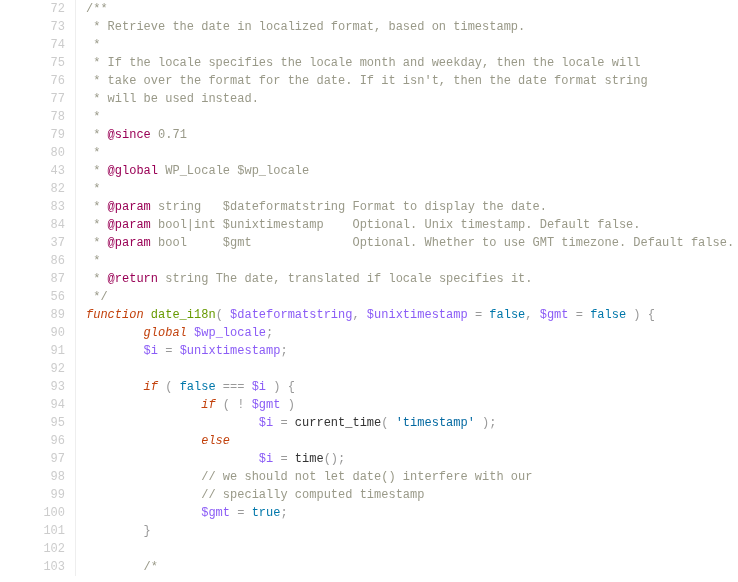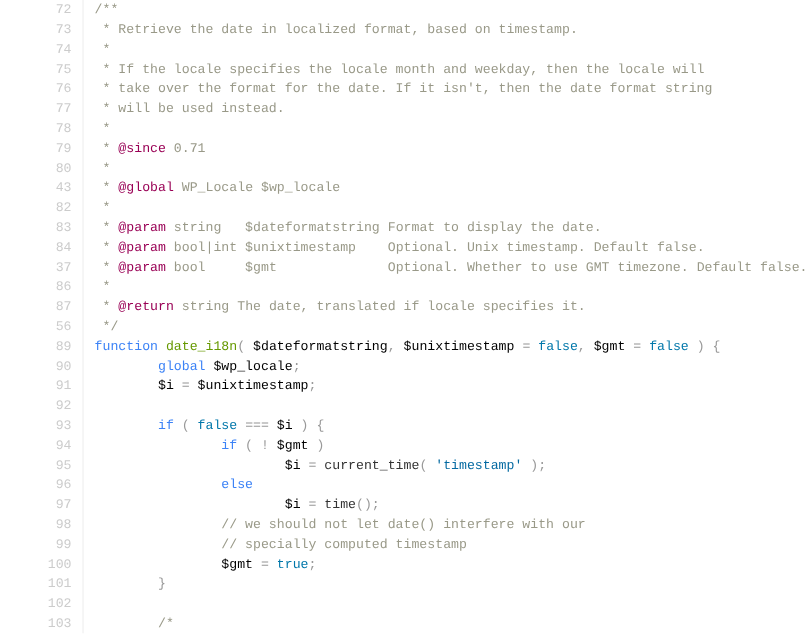--- a/index.html
+++ b/index.html
@@ -30,23 +30,23 @@
     flex: 1;
     padding-left: 10px;
     white-space: pre;
     overflow: hidden;
   }
   .line {
     height: 18px;
   }
   .c-comment { color: #999988; }
   .c-doctag { color: #990055; }
-  .c-keyword { color: #3b82f6; }
+  .c-keyword { color: #c2410c; font-style: italic; }
   .c-funcname { color: #669900; margin-top: 16px; }
-  .c-variable { color: #000000; }
+  .c-variable { color: #8b5cf6; }
   .c-string { color: #0369a1; }
   .c-literal { color: #0077aa; }
   .c-punct { color: #999999; }
   .c-plain { color: #333333; }
 </style>
 </head>
 <body>
 
 <div class="editor">
   <div class="gutter">

